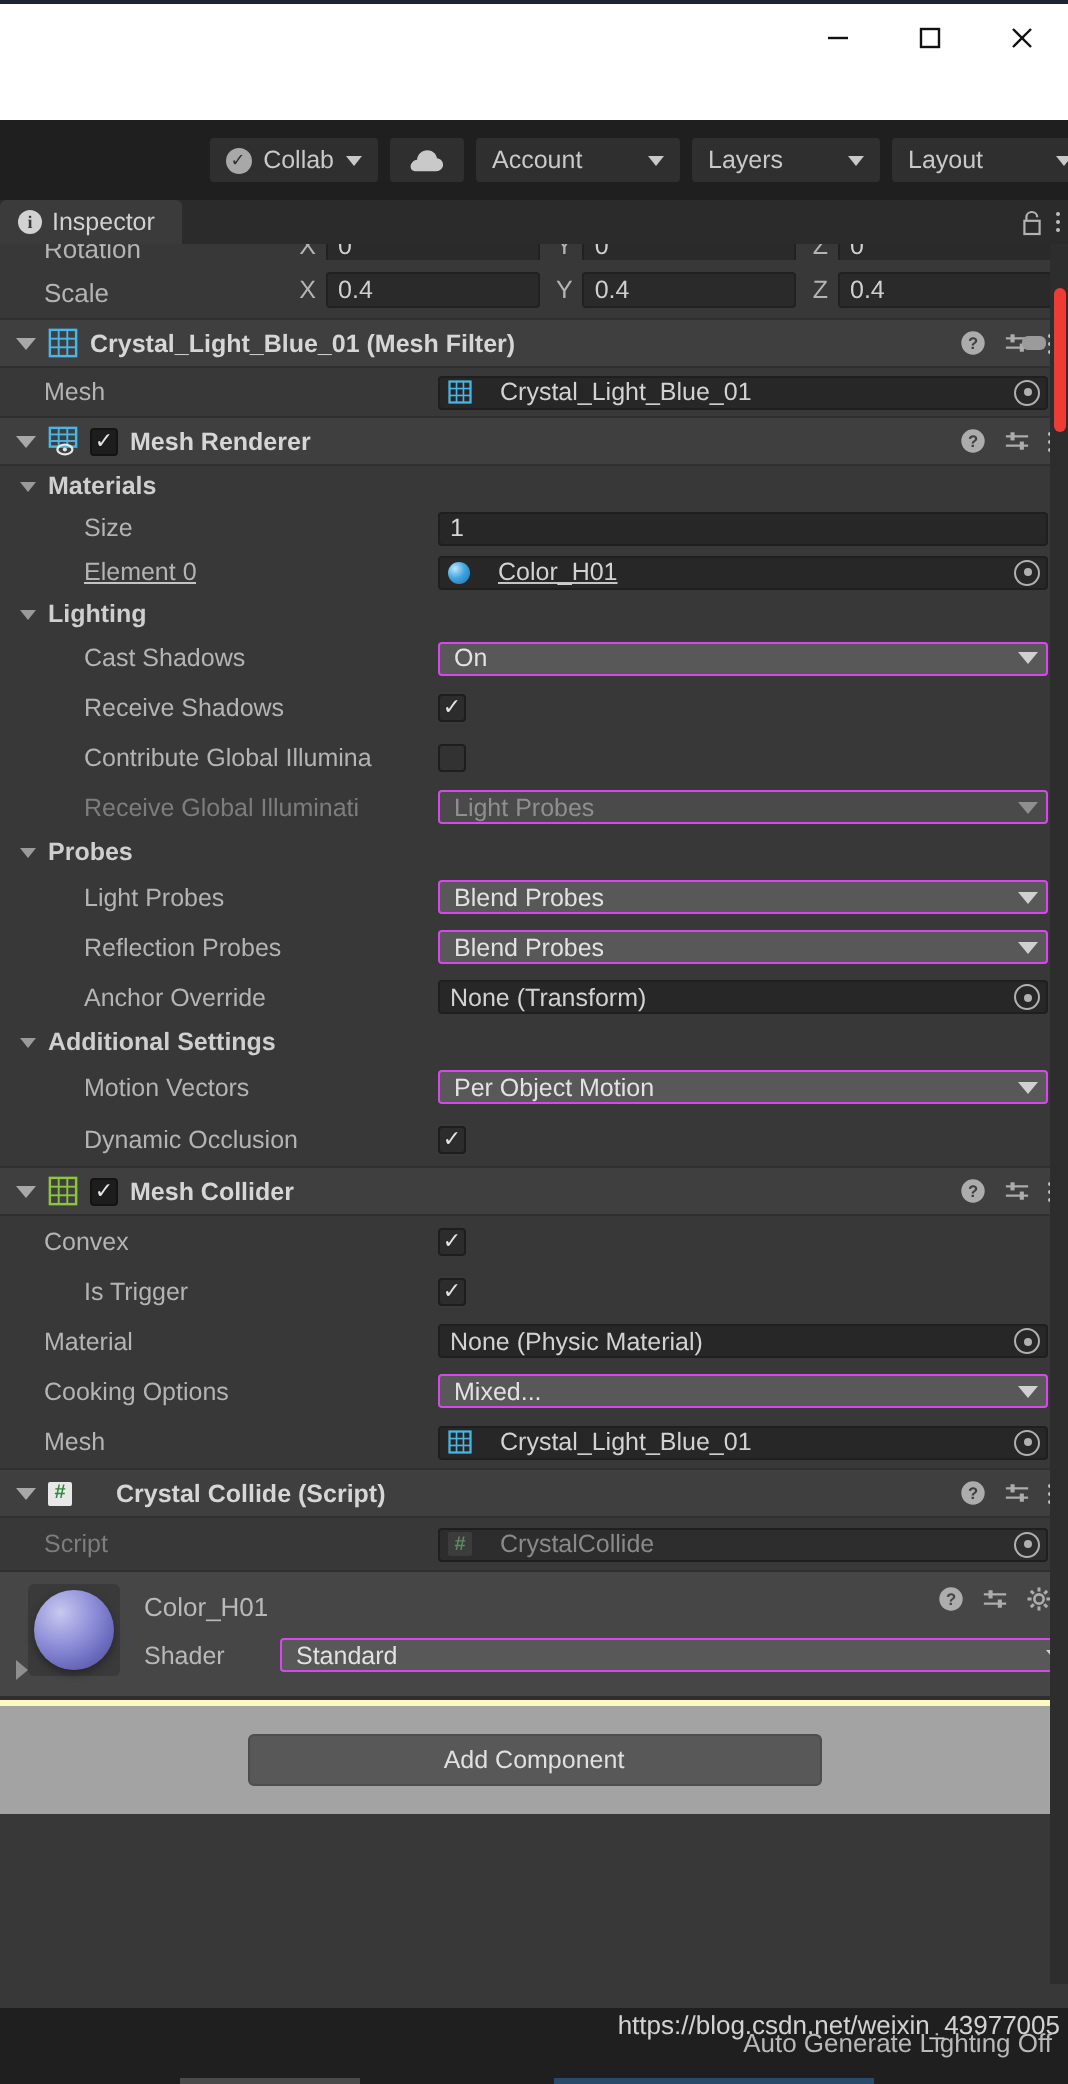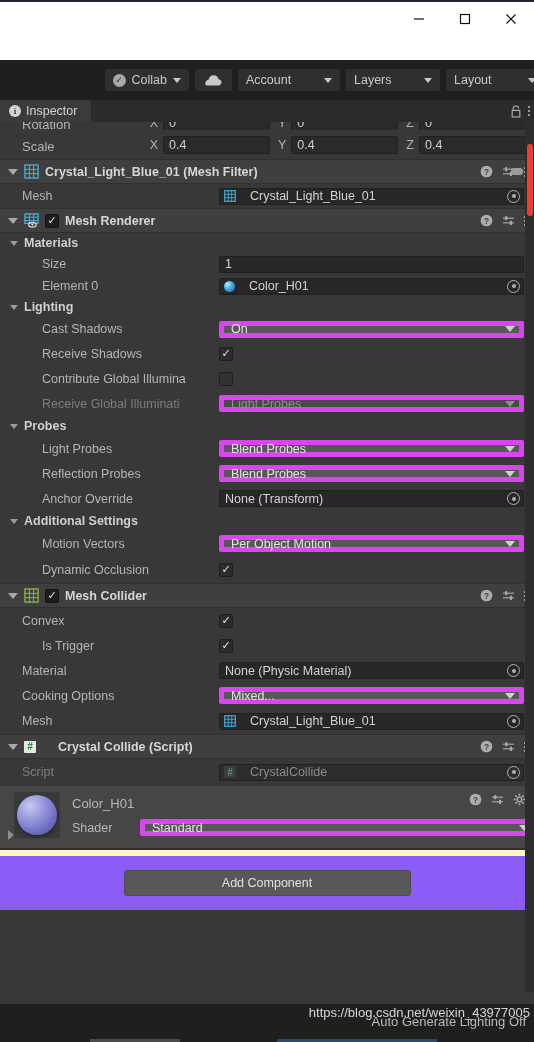--- a/index.html
+++ b/index.html
@@ -214,21 +214,21 @@
     color: #e6e6e6;
     font-size: 11px;
     box-sizing: border-box;
   }
   .checkbox.hdr { background: #1d1d1d; border-color: #141414; }
   .checkbox.empty { background: #323232; }
 
   .dropdown {
     height: 17px;
     background: #585858;
-    border: 5px solid #d946ef;
+    border: 1px solid #d946ef;
     border-radius: 2px;
     display: flex; align-items: center;
     padding: 0 4px 0 7px;
     color: #e2e2e2;
     font-size: 12.5px;
     box-sizing: border-box;
   }
   .dropdown.disabled { background: #4a4a4a; color: #8f8f8f; }
   .dropdown .dv { flex: 1; white-space: nowrap; overflow: hidden; }
   .dd-caret {
@@ -319,24 +319,24 @@
   }
   .mat-right { flex: 1; padding-left: 12px; }
   .mat-name { font-size: 13px; color: #b9b9b9; margin-top: 4px; }
   .mat-shader-row { display: flex; align-items: center; margin-top: 8px; }
   .mat-shader-row .sl { font-size: 12.5px; color: #b9b9b9; width: 68px; }
   .mat-icons { position: absolute; right: 8px; top: 7px; display: flex; gap: 9px; align-items: center; }
   .matblock .foldout.right { position: absolute; left: 4px; bottom: 8px; }
 
   
   .addcomp-area {
-    background: #8b5cf6;
+    background: #a3a3a3;
     height: 54px;
     display: flex; align-items: center; justify-content: center;
-    border-top: 6px solid #fef9c3;
+    border-top: 3px solid #fef9c3;
   }
   .addcomp {
     width: 285px; height: 24px;
     background: #585858;
     border: 1px solid #4d4d4d;
     border-radius: 3px;
     display: flex; align-items: center; justify-content: center;
     color: #e0e0e0; font-size: 12.5px;
   }
 
@@ -577,21 +577,21 @@
     </div>
 
     <div class="section">
       <span class="foldout sm"></span>
       <span class="stitle">Materials</span>
     </div>
     <div class="row" style="height:22px;">
       <span class="label i2">Size</span>
       <span class="field textfield" style="width:305px;">1</span>
     </div>
-    <div class="row" style="height:22px;">
+    <div class="row" style="height:22px;text-decoration:underline;">
       <span class="label i2">Element 0</span>
       <span class="field objfield" style="width:305px;">
         <span class="matball"></span>
         <span class="ov">Color_H01</span>
         <span class="pick">
             <i></i>
           </span>
       </span>
     </div>
 

